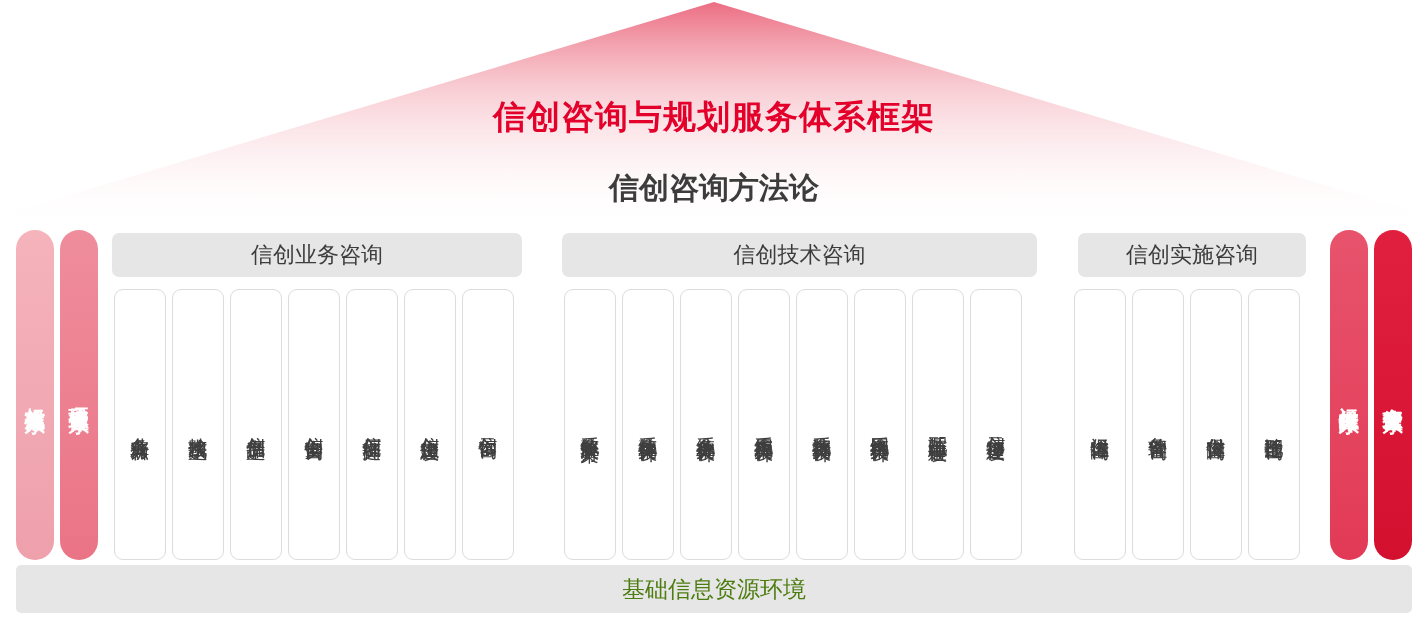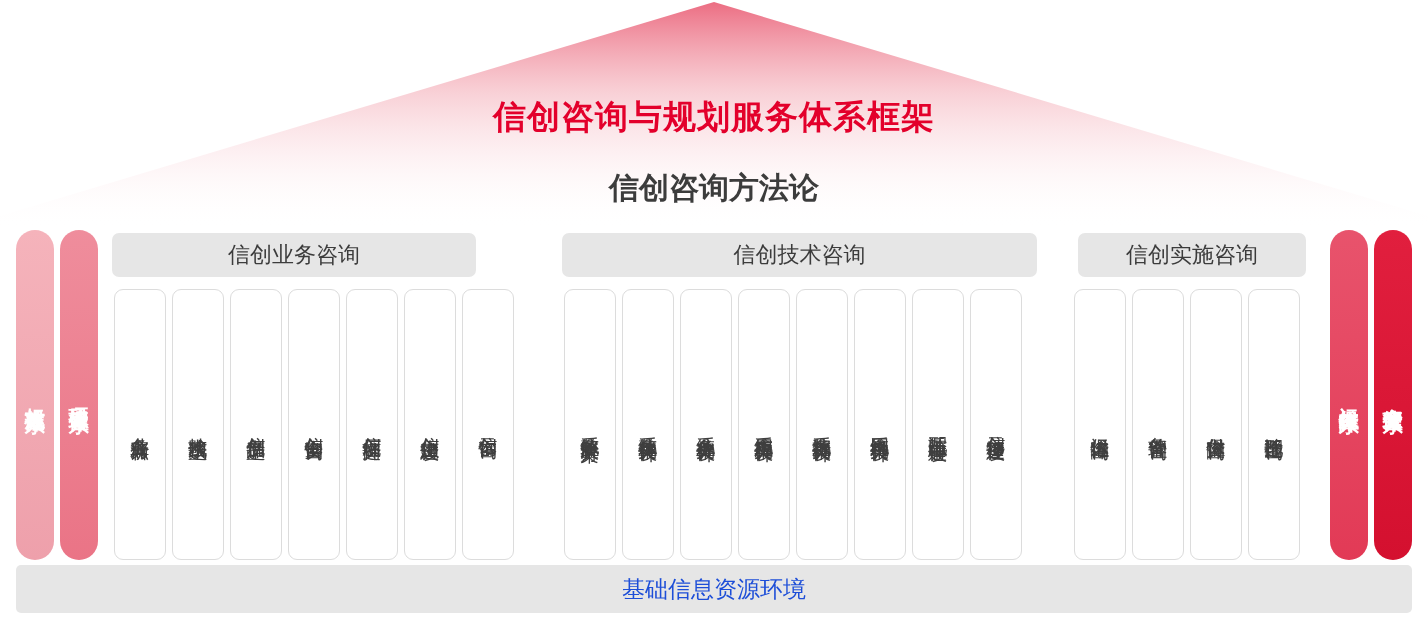--- a/index.html
+++ b/index.html
@@ -119,21 +119,21 @@
     left: 16px;
     top: 565px;
     width: 1396px;
     height: 48px;
     background: #e6e6e6;
     border-radius: 5px;
     display: flex;
     align-items: center;
     justify-content: center;
     font-size: 23px;
-    color: #1d4ed8;
+    color: #4d7c0f;
   }
 </style>
 </head>
 <body>
 
 <div id="canvas">
 
   <div class="roof-wrap">
     <svg class="roof-svg" width="1428" height="225" viewBox="0 0 1428 225" xmlns="http://www.w3.org/2000/svg">
       <defs>
@@ -160,21 +160,21 @@
       <span class="vtext">项目管理体系</span>
     </div>
 
     <div class="side-pillar sp-dark" style="left:1330px; top:2px; width:38px; height:330px;">
       <span class="vtext">运维保障体系</span>
     </div>
     <div class="side-pillar sp-darker" style="left:1374px; top:2px; width:38px; height:330px;">
       <span class="vtext">安全管理体系</span>
     </div>
 
-    <div class="group-head" style="left:112px; top:5px; width:364px;">
+    <div class="group-head" style="left:112px; top:5px; width:410px;">
       <span>信创业务咨询</span>
     </div>
 
     <div class="group-head" style="left:1078px; top:5px; width:228px;">
       <span>信创实施咨询</span>
     </div>
 
     <div class="group-head" style="left:562px; top:5px; width:475px;">
       <span>信创技术咨询</span>
     </div>

